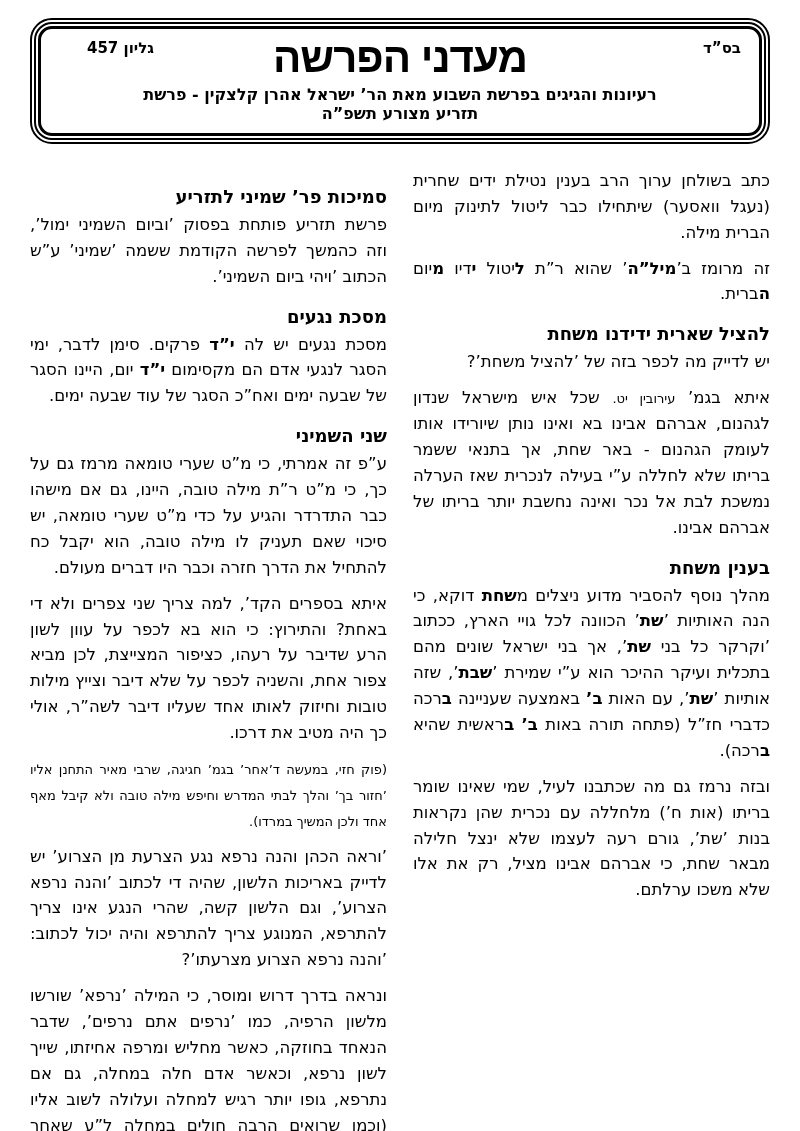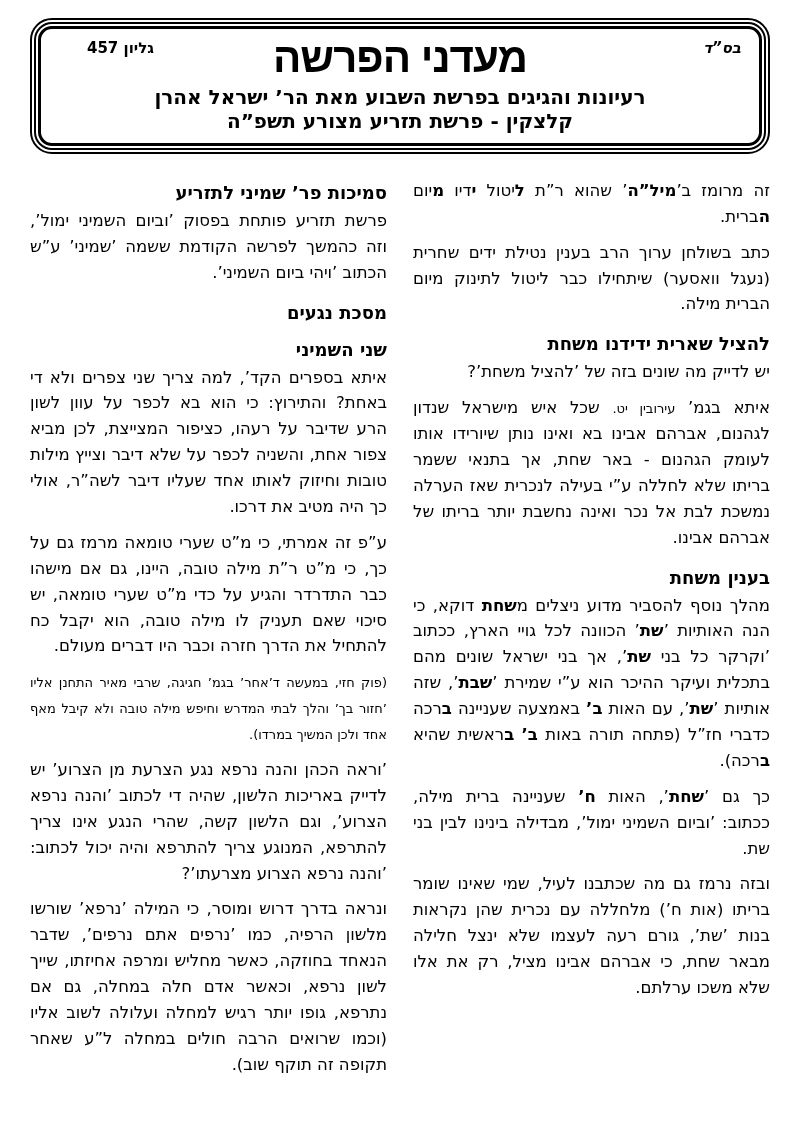--- a/index.html
+++ b/index.html
@@ -9,30 +9,30 @@
     font-family:"DejaVu Sans", sans-serif;
     color:#000;
     direction:rtl;
   }
   .page { width:800px; height:1131px; padding:18px 30px 0; }
   
   .mast-outer { border:2px solid #000; border-radius:22px; padding:2px; }
   .mast-mid   { border:2px solid #000; border-radius:18px; padding:2px; }
   .mast-inner { border:3px solid #000; border-radius:14px; position:relative;
                 padding:8px 90px 10px; text-align:center; }
-  .bsd   { position:absolute; top:10px; right:18px; font-weight:bold; font-size:15px;font-style:italic; }
+  .bsd   { position:absolute; top:10px; right:18px; font-weight:bold; font-size:15px; }
   .issue { position:absolute; top:10px; left:18px;  font-weight:bold; font-size:15px;margin-left:28px; }
   .title { font-family:Liberation Sans, sans-serif; font-weight:bold; font-size:42px;
            line-height:1.02; letter-spacing:-1px; }
-  .subtitle { font-weight:bold; font-size:20px; margin-top:5px; }
+  .subtitle { font-weight:bold; font-size:16px; margin-top:5px; }
   
   .columns { display:flex; gap:26px; margin-top:24px; padding:0 0; }
   .col { flex:1 1 0; min-width:0; }
   .sec-h { font-size:18px; font-weight:bold; margin:16px 0 5px; }
-  .col .sec-h:first-child { margin-top:4px; }
+  .col .sec-h:first-child { margin-top:18px; }
   .para { font-size:16.5px; line-height:1.57; text-align:justify; margin:0 0 10px; }
   .b  { font-weight:bold; }
   .sm { font-size:13px; }
 </style>
 </head>
 <body>
 
 <div class="page">
   <header>
     <div class="mast-outer">
@@ -42,35 +42,35 @@
           <span class="issue">גליון 457</span>
           <h1 class="title">מעדני הפרשה</h1>
           <div class="subtitle">רעיונות והגיגים בפרשת השבוע מאת הר’ ישראל אהרן קלצקין - פרשת תזריע מצורע תשפ”ה</div>
         </div>
       </div>
     </div>
   </header>
 
   <main class="columns">
     <section class="col" id="col-right">
+        <p class="para"><span>כתב בשולחן ערוך הרב בענין נטילת ידים שחרית (נעגל וואסער) שיתחילו כבר ליטול לתינוק מיום הברית מילה.</span></p>
         <p class="para"><span>זה מרומז ב’</span><span class="b">מיל”ה</span><span>’ שהוא ר”ת </span><span class="b">ל</span><span>יטול </span><span class="b">י</span><span>דיו </span><span class="b">מ</span><span>יום </span><span class="b">ה</span><span>ברית.</span></p>
-        <p class="para"><span>כתב בשולחן ערוך הרב בענין נטילת ידים שחרית (נעגל וואסער) שיתחילו כבר ליטול לתינוק מיום הברית מילה.</span></p>
         <h3 class="sec-h">להציל שארית ידידנו משחת</h3>
-        <p class="para"><span>יש לדייק מה שונים בזה של ’להציל משחת’?</span></p>
+        <p class="para"><span>יש לדייק מה לכפר בזה של ’להציל משחת’?</span></p>
         <p class="para"><span>איתא בגמ’ </span><span class="sm">עירובין יט.</span><span> שכל איש מישראל שנדון לגהנום, אברהם אבינו בא ואינו נותן שיורידו אותו לעומק הגהנום - באר שחת, אך בתנאי ששמר בריתו שלא לחללה ע”י בעילה לנכרית שאז הערלה נמשכת לבת אל נכר ואינה נחשבת יותר בריתו של אברהם אבינו.</span></p>
         <h3 class="sec-h">בענין משחת</h3>
         <p class="para"><span>מהלך נוסף להסביר מדוע ניצלים מ</span><span class="b">שחת</span><span> דוקא, כי הנה האותיות ’</span><span class="b">שת</span><span>’ הכוונה לכל גויי הארץ, ככתוב ’וקרקר כל בני </span><span class="b">שת</span><span>’, אך בני ישראל שונים מהם בתכלית ועיקר ההיכר הוא ע”י שמירת ’</span><span class="b">שבת</span><span>’, שזה אותיות ’</span><span class="b">שת</span><span>’, עם האות </span><span class="b">ב’</span><span> באמצעה שעניינה </span><span class="b">ב</span><span>רכה כדברי חז”ל (פתחה תורה באות </span><span class="b">ב’</span><span> </span><span class="b">ב</span><span>ראשית שהיא </span><span class="b">ב</span><span>רכה).</span></p>
-        <p class="para"><span>כך גם ’</span><span class="b">שחת</span><span>’, האות </span><span class="b">ח’</span><span> שעניינה ברית מילה, ככתוב: ’וביום השמיני ימול’, מבדילה בינינו לבין בני שת.</span></p>
         <p class="para"><span>ובזה נרמז גם מה שכתבנו לעיל, שמי שאינו שומר בריתו (אות ח’) מלחללה עם נכרית שהן נקראות בנות ’שת’, גורם רעה לעצמו שלא ינצל חלילה מבאר שחת, כי אברהם אבינו מציל, רק את אלו שלא משכו ערלתם.</span></p>
       </section>
     <section class="col" id="col-left">
         <h3 class="sec-h">סמיכות פר’ שמיני לתזריע</h3>
         <p class="para"><span>פרשת תזריע פותחת בפסוק ’וביום השמיני ימול’, וזה כהמשך לפרשה הקודמת ששמה ’שמיני’ ע”ש הכתוב ’ויהי ביום השמיני’.</span></p>
         <h3 class="sec-h">מסכת נגעים</h3>
+        <p class="para"><span>מסכת נגעים יש לה </span><span class="b">י”ד</span><span> פרקים. סימן לדבר, ימי הסגר לנגעי אדם הם מקסימום </span><span class="b">י”ד</span><span> יום, היינו הסגר של שבעה ימים ואח”כ הסגר של עוד שבעה ימים.</span></p>
         <h3 class="sec-h">שני השמיני</h3>
+        <p class="para"><span>ע”פ זה אמרתי, כי מ”ט שערי טומאה מרמז גם על כך, כי מ”ט ר”ת מילה טובה, היינו, גם אם מישהו כבר התדרדר והגיע על כדי מ”ט שערי טומאה, יש סיכוי שאם תעניק לו מילה טובה, הוא יקבל כח להתחיל את הדרך חזרה וכבר היו דברים מעולם.</span></p>
         <p class="para"><span>איתא בספרים הקד’, למה צריך שני צפרים ולא די באחת? והתירוץ: כי הוא בא לכפר על עוון לשון הרע שדיבר על רעהו, כציפור המצייצת, לכן מביא צפור אחת, והשניה לכפר על שלא דיבר וצייץ מילות טובות וחיזוק לאותו אחד שעליו דיבר לשה”ר, אולי כך היה מטיב את דרכו.</span></p>
-        <p class="para"><span>ע”פ זה אמרתי, כי מ”ט שערי טומאה מרמז גם על כך, כי מ”ט ר”ת מילה טובה, היינו, גם אם מישהו כבר התדרדר והגיע על כדי מ”ט שערי טומאה, יש סיכוי שאם תעניק לו מילה טובה, הוא יקבל כח להתחיל את הדרך חזרה וכבר היו דברים מעולם.</span></p>
         <p class="para"><span class="sm">(פוק חזי, במעשה ד’אחר’ בגמ’ חגיגה, שרבי מאיר התחנן אליו ’חזור בך’ והלך לבתי המדרש וחיפש מילה טובה ולא קיבל מאף אחד ולכן המשיך במרדו).</span></p>
         <p class="para"><span>’וראה הכהן והנה נרפא נגע הצרעת מן הצרוע’ יש לדייק באריכות הלשון, שהיה די לכתוב ’והנה נרפא הצרוע’, וגם הלשון קשה, שהרי הנגע אינו צריך להתרפא, המנוגע צריך להתרפא והיה יכול לכתוב: ’והנה נרפא הצרוע מצרעתו’?</span></p>
         <p class="para"><span>ונראה בדרך דרוש ומוסר, כי המילה ’נרפא’ שורשו מלשון הרפיה, כמו ’נרפים אתם נרפים’, שדבר הנאחד בחוזקה, כאשר מחליש ומרפה אחיזתו, שייך לשון נרפא, וכאשר אדם חלה במחלה, גם אם נתרפא, גופו יותר רגיש למחלה ועלולה לשוב אליו (וכמו שרואים הרבה חולים במחלה ל”ע שאחר תקופה זה תוקף שוב).</span></p>
       </section>
   </main>
 </div>
 
 </body></html>

